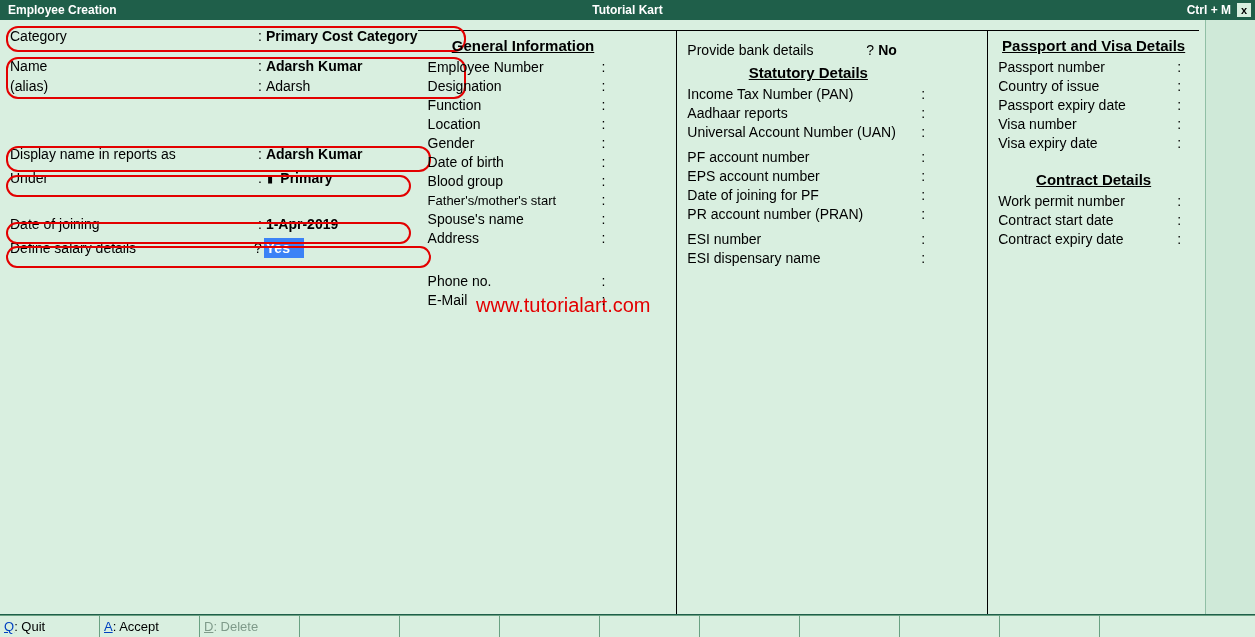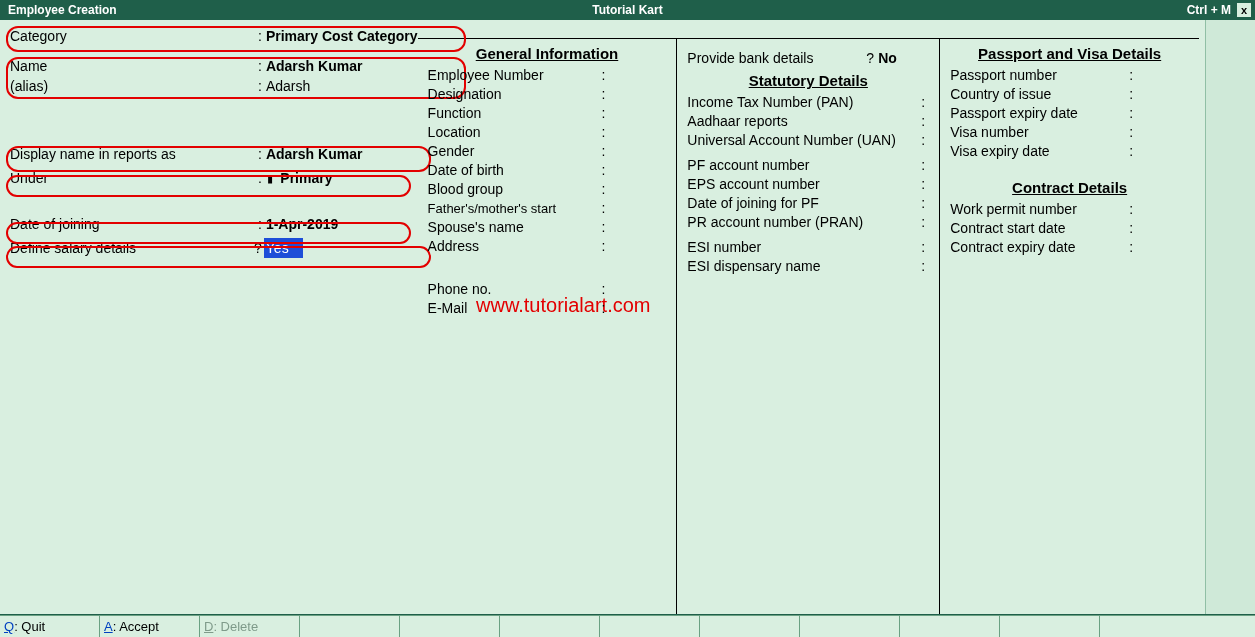--- a/index.html
+++ b/index.html
@@ -44,40 +44,41 @@
     width: 50px;
     background:#cfe9d8;
     border-left:1px solid #90bfa5;
   }
   .field-row { display:flex; align-items:center; line-height:20px; }
   .field-label { }
   .field-colon { padding:0 4px; }
   .field-value { }
   .field-value.bold { font-weight:bold; }
   .alias { }
-  .yesbox { background:#1d4ed8; color:#fff; padding:0 14px 0 2px; font-weight:normal; }
+  .yesbox { background:#3b82f6; color:#fff; padding:0 14px 0 2px; font-weight:bold; }
   .highlight-box {
     position:absolute;
     border:2px solid #e30000;
     border-radius:12px;
     pointer-events:none;
   }
   .watermark {
     color:#e30000;
     font-size:20px;
     position:absolute;
     left:470px;
     top:268px;
   }
   .top-fields { position:relative; padding-left:4px; }
   .columns {
     display:flex;
     border-top:1px solid #000;
-    margin-top:12px;
+    margin-top:4px;
     flex:1;
+    gap:48px;
   }
   .col {
     flex:1;
     padding:6px 10px 2px 10px;
     position:relative;
   }
   .col + .col { border-left:1px solid #000; }
   .col h3 { text-align:center; font-size:15px; text-decoration:underline; font-weight:bold; margin-bottom:4px; }
   .row2 { display:flex; line-height:19px; }
   .row2 .lab { flex:0 0 auto; }

